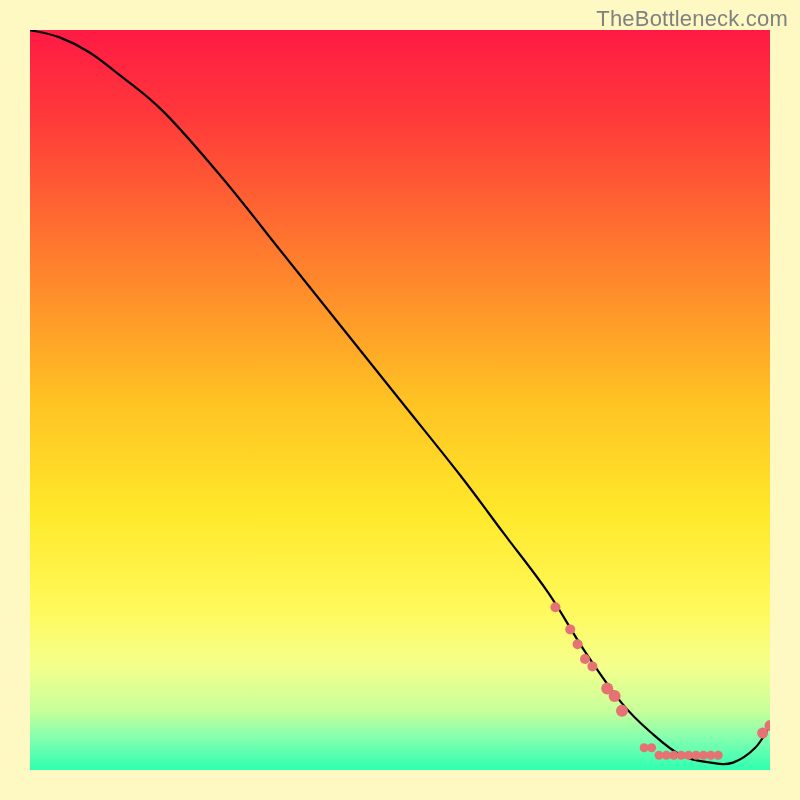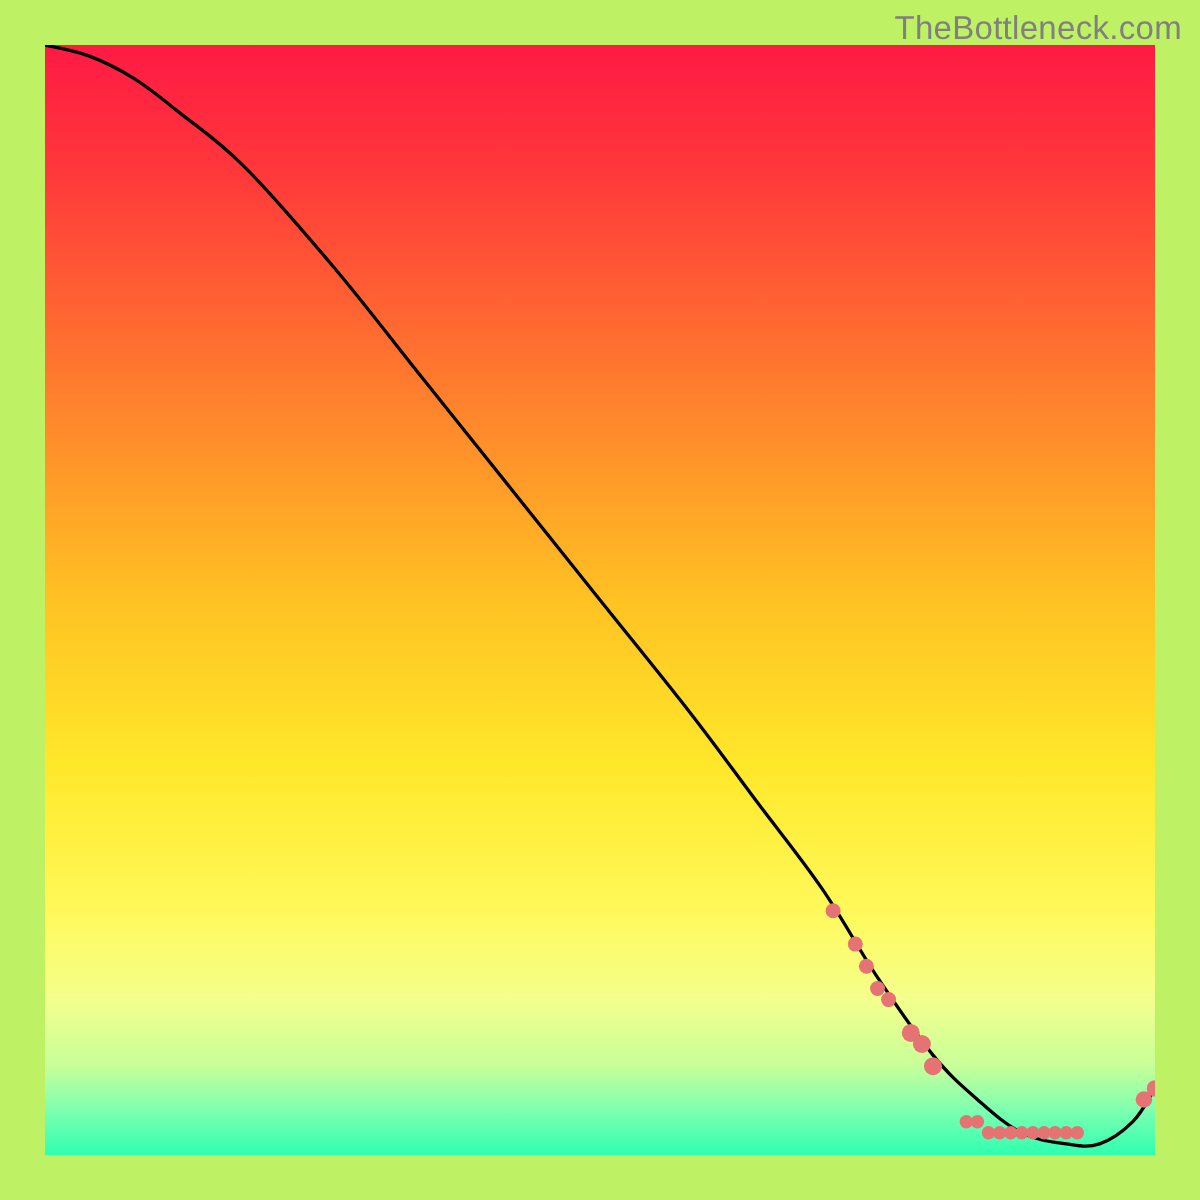--- a/index.html
+++ b/index.html
@@ -8,21 +8,21 @@
     width: 800px;
     height: 800px;
     background: #000;
     overflow: hidden;
     font-family: Arial, Helvetica, sans-serif;
   }
   .stage {
     position: relative;
     width: 800px;
     height: 800px;
-    background: #bef264;
+    background: #fef9c3;
   }
   .plot {
     position: absolute;
     left: 30px;
     top: 30px;
     width: 740px;
     height: 740px;
   }
   .grad {
     position: absolute;

